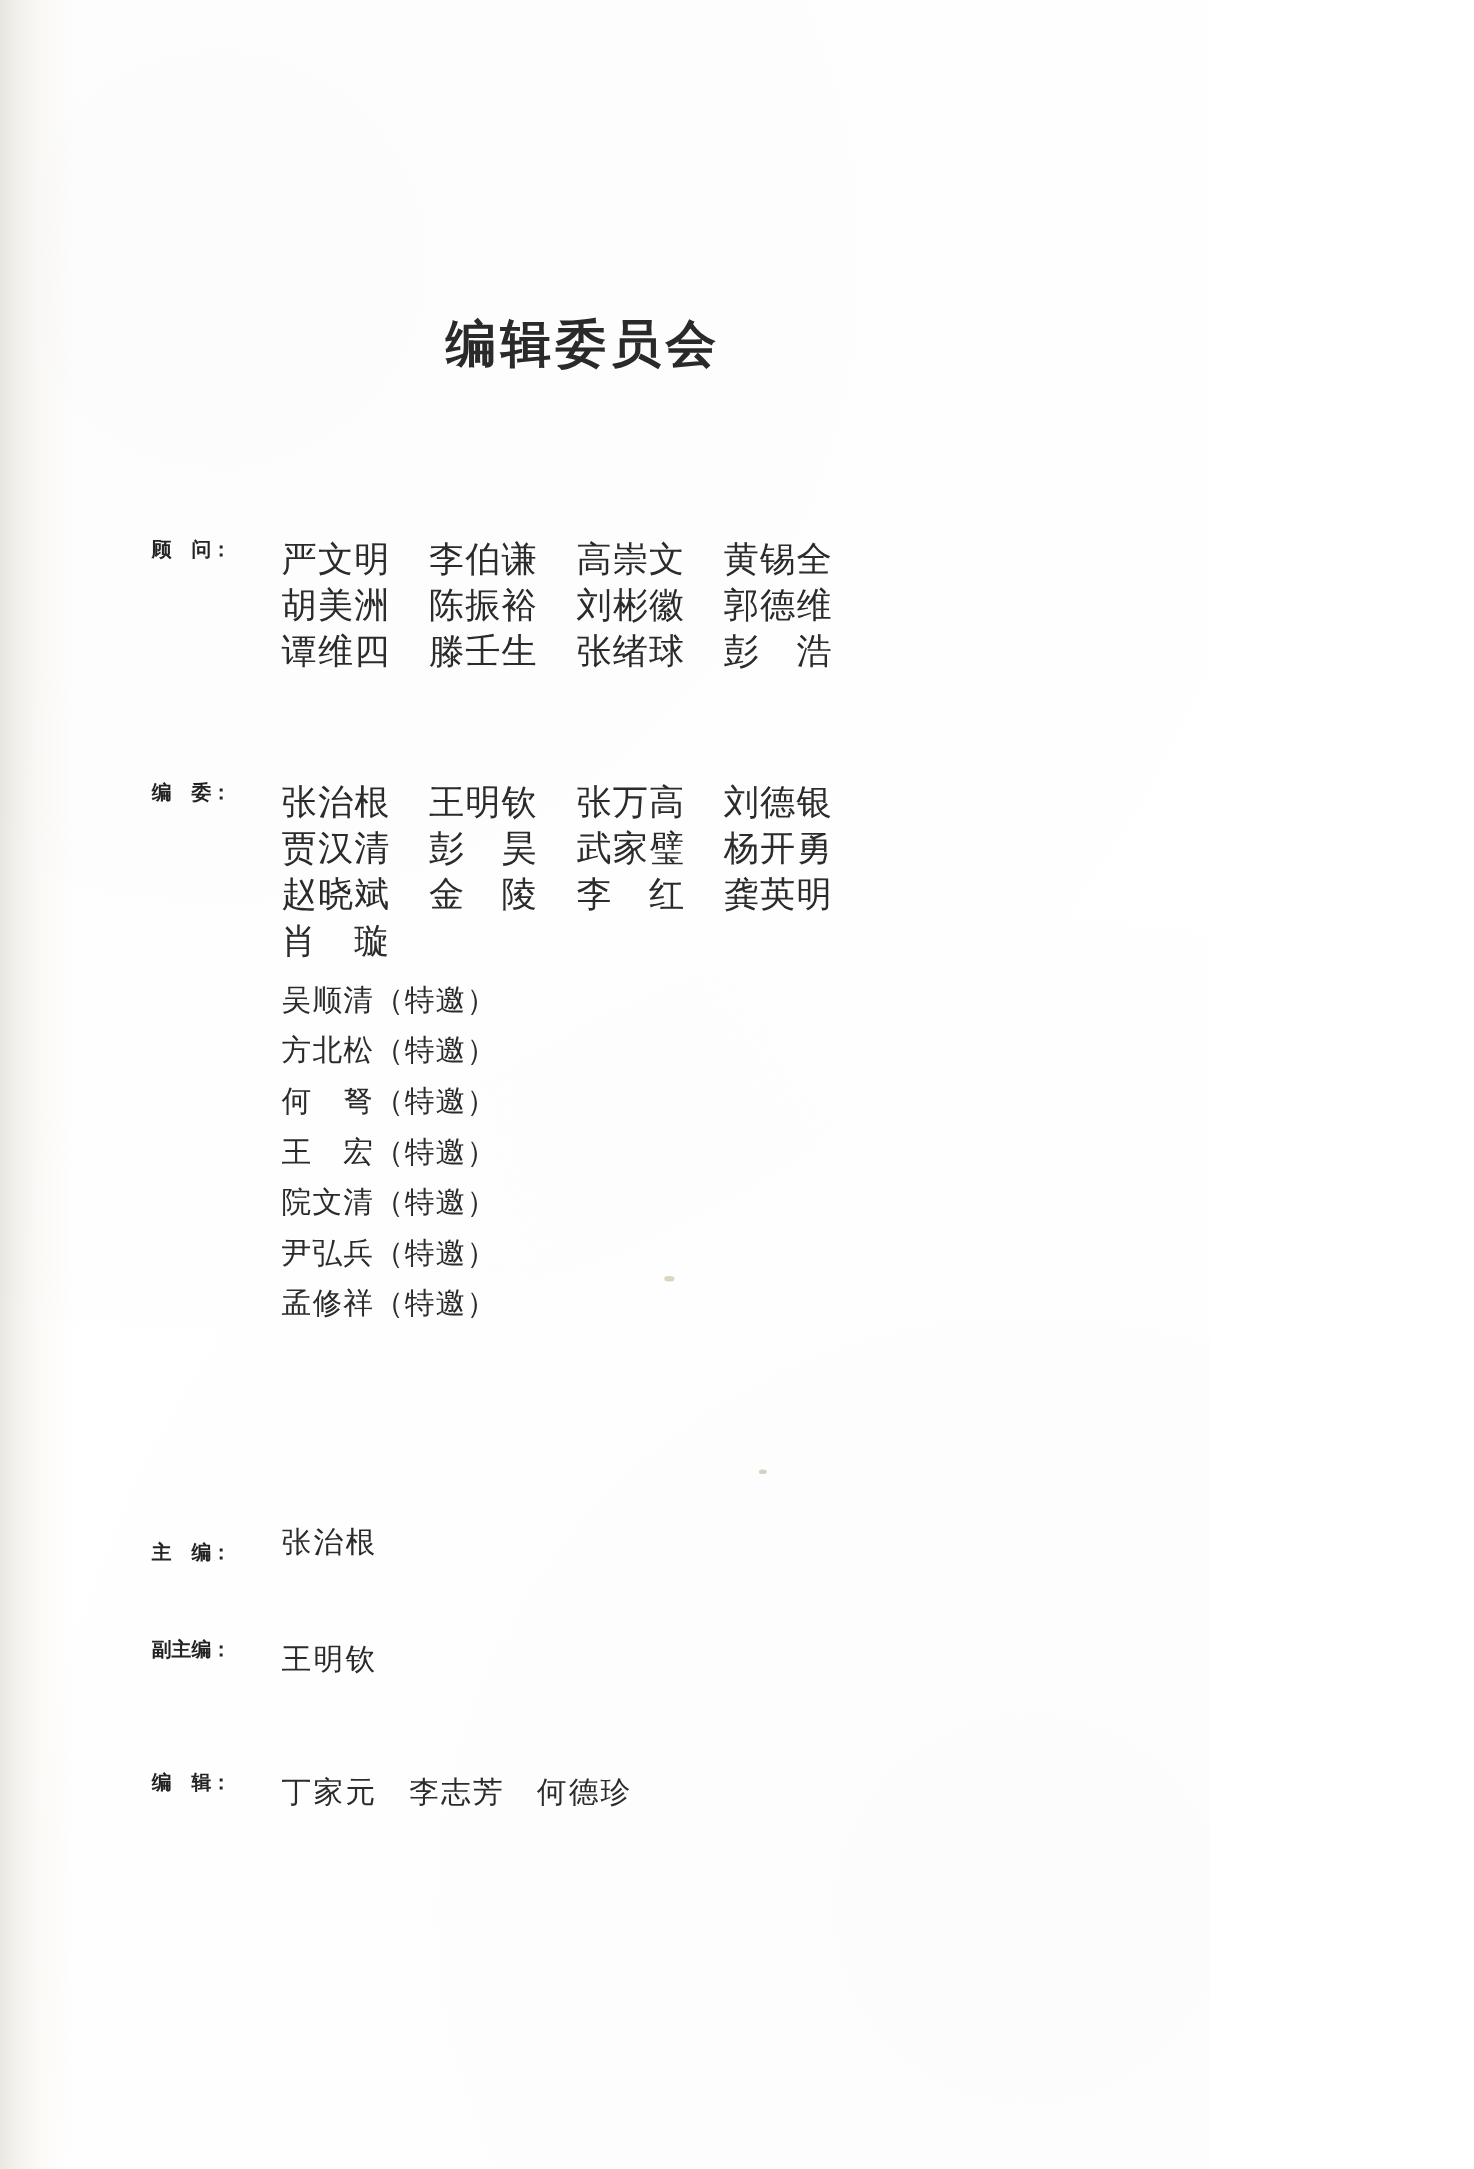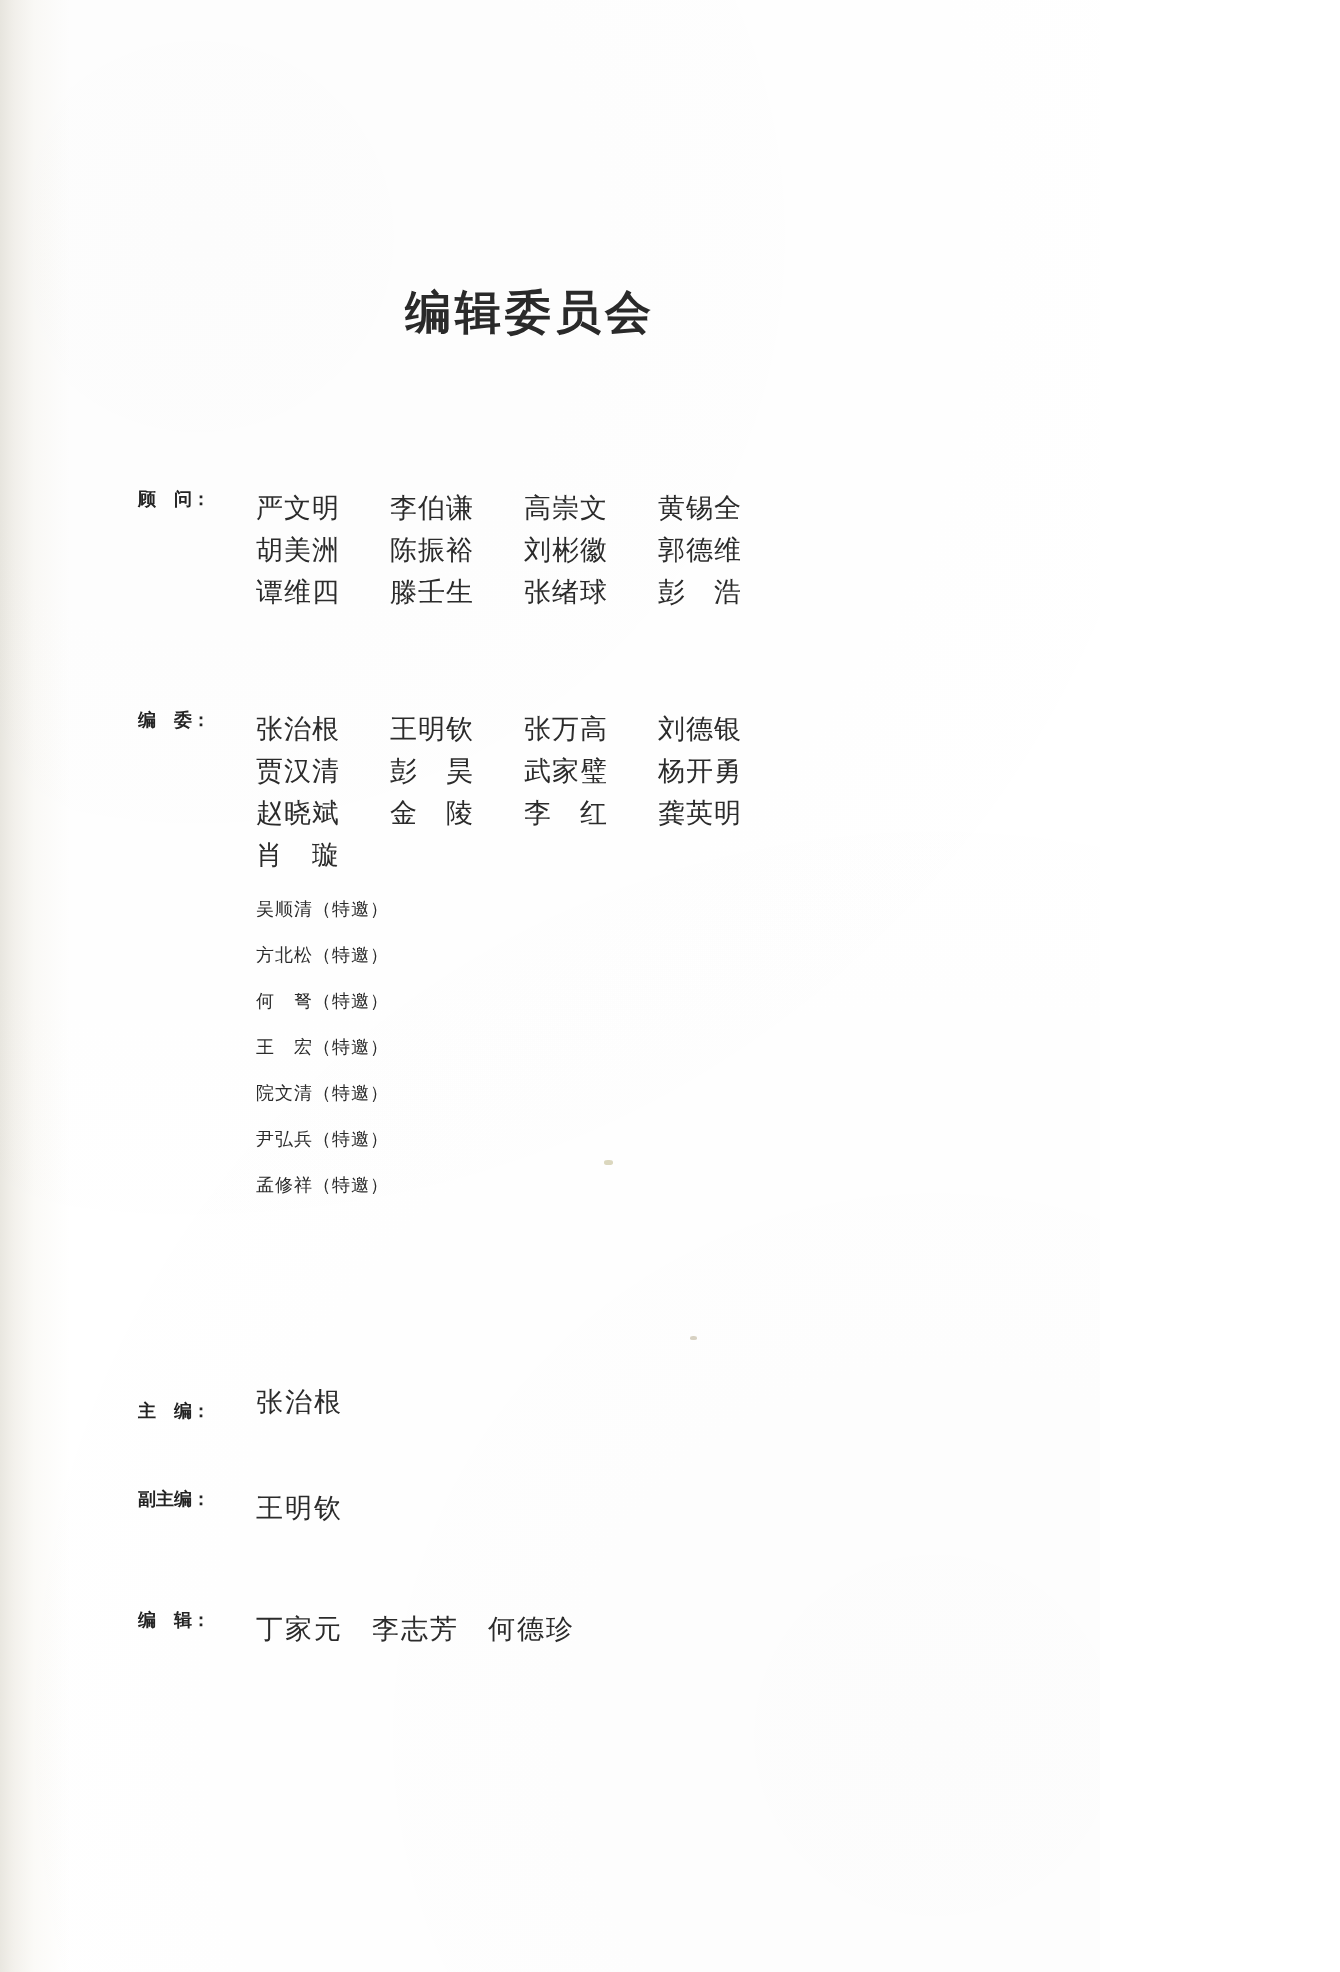--- a/index.html
+++ b/index.html
@@ -73,42 +73,42 @@
     color: #232323;
     letter-spacing: 0px;
     white-space: nowrap;
     text-align: left;
   }
   .rows {
     display: block;
   }
   .row {
     display: flex;
-    font-size: 27px;
+    font-size: 32px;
     color: #2b2b2b;
     line-height: 42px;
     letter-spacing: 1px;
     white-space: nowrap;
   }
   .name {
     width: 118px;
     flex: 0 0 118px;
     display: flex;
     justify-content: space-between;
     margin-right: 16px;
   }
   .single-line {
     font-size: 27px;
     color: #2b2b2b;
     line-height: 42px;
     letter-spacing: 2px;
     white-space: nowrap;
   }
   .special-row {
-    font-size: 18px;
+    font-size: 27px;
     color: #2b2b2b;
     line-height: 46px;
     letter-spacing: 1px;
     white-space: nowrap;
   }
   .speck {
     position: absolute;
     background: #cfc9a8;
     opacity: 0.75;
     border-radius: 40%;

